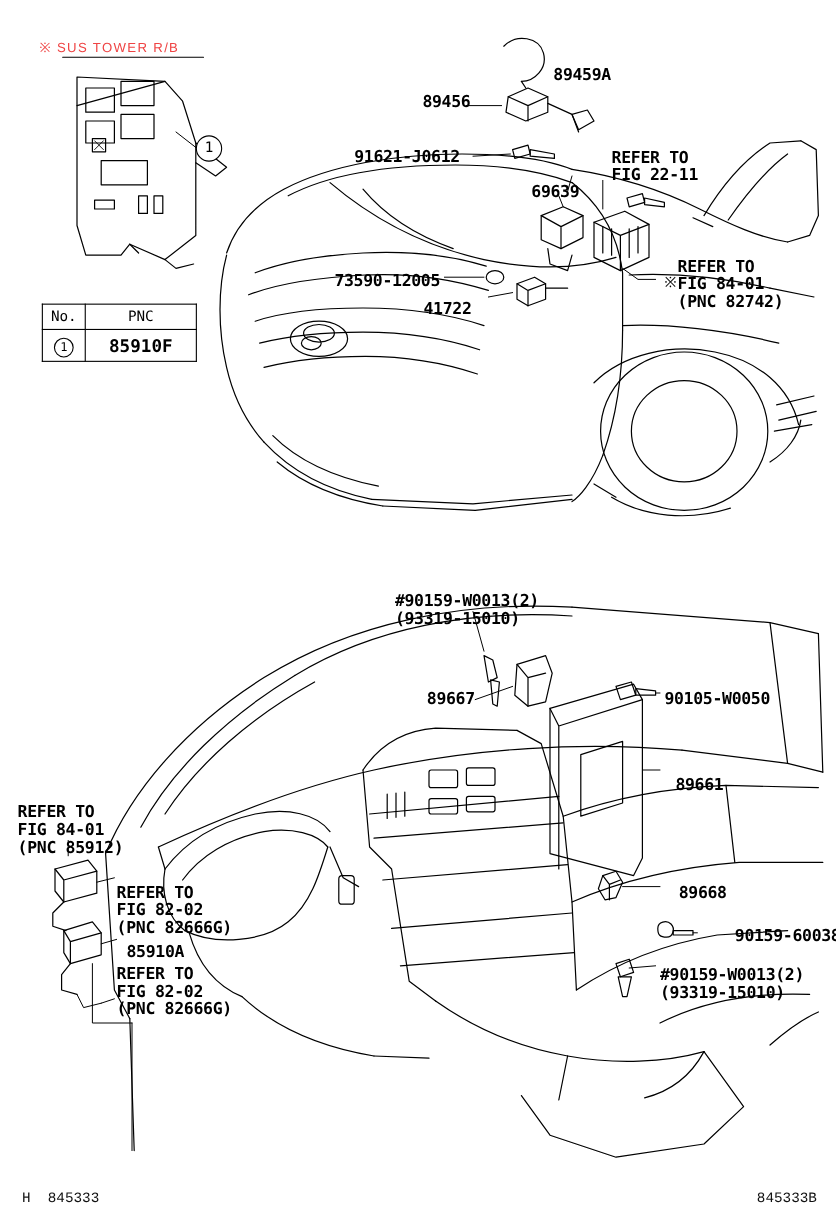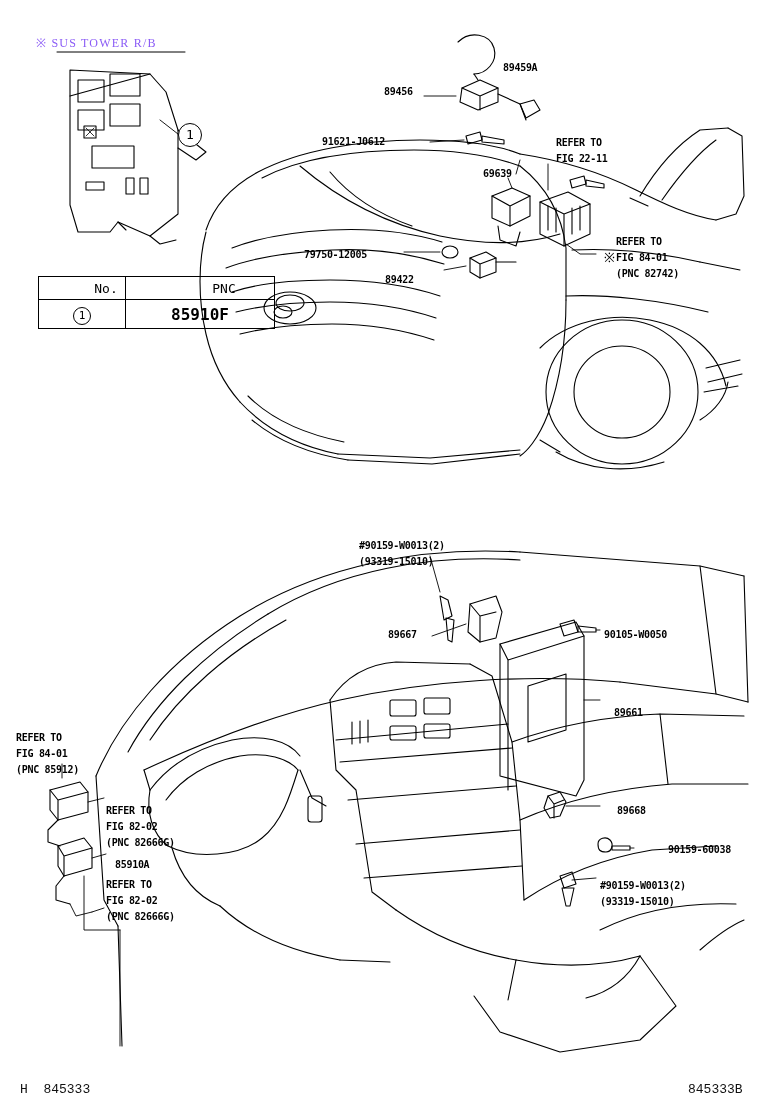--- a/index.html
+++ b/index.html
@@ -22,33 +22,33 @@
   .svg-layer {
     position: absolute;
     top: 0;
     left: 0;
     width: 760px;
     height: 1112px;
   }
   .lbl {
     position: absolute;
     font-family: "DejaVu Sans Mono", monospace;
-    font-size: 10px;
+    font-size: 15px;
     font-weight: bold;
     letter-spacing: -0.3px;
     line-height: 16px;
     white-space: pre;
     color: #000;
   }
   .note-head {
     position: absolute;
-    font-family: Liberation Serif, serif;
+    font-family: Liberation Sans, sans-serif;
     font-size: 12px;
     letter-spacing: 1.2px;
-    color: #8b5cf6;
+    color: #ef4444;
     white-space: pre;
   }
   .footer {
     position: absolute;
     font-family: Liberation Mono, monospace;
     font-size: 13px;
     color: #111;
     white-space: pre;
   }
   table.pnc {
@@ -60,21 +60,20 @@
   }
   table.pnc td, table.pnc th {
     border: 1px solid #000;
     padding: 0;
     text-align: center;
     font-weight: normal;
   }
   table.pnc th {
     font-size: 13px;
     height: 22px;
-    padding-left: 48px;
   }
   table.pnc td {
     font-size: 16px;
     font-weight: bold;
     height: 28px;
   }
   table.pnc .c1 { width: 38px; }
   table.pnc .c2 { width: 100px; }
   .circnum {
     display: inline-block;
@@ -370,22 +369,22 @@
   <div class="lbl" style="left:503px; top:60px;">89459A</div>
   <div class="lbl" style="left:368px; top:84px;margin-left:16px;">89456</div>
   <div class="lbl" style="left:322px; top:134px;">91621-J0612</div>
   <div class="lbl" style="left:483px; top:166px;">69639</div>
   <div class="lbl" style="left:556px; top:135px;">REFER TO
 FIG 22-11</div>
   <div class="lbl" style="left:616px; top:234px;">REFER TO
 FIG 84-01
 (PNC 82742)</div>
   <div class="lbl" style="left:604px; top:250px; font-size:13px; font-weight:normal;">※</div>
-  <div class="lbl" style="left:304px; top:247px;">79750-12005</div>
-  <div class="lbl" style="left:385px; top:272px;">89422</div>
+  <div class="lbl" style="left:304px; top:247px;">73590-12005</div>
+  <div class="lbl" style="left:385px; top:272px;">41722</div>
 
   <div class="lbl" style="left:359px; top:538px;">#90159-W0013(2)
 (93319-15010)</div>
   <div class="lbl" style="left:388px; top:627px;">89667</div>
   <div class="lbl" style="left:604px; top:627px;">90105-W0050</div>
   <div class="lbl" style="left:614px; top:705px;">89661</div>
   <div class="lbl" style="left:617px; top:803px;">89668</div>
   <div class="lbl" style="left:668px; top:842px;">90159-60038</div>
   <div class="lbl" style="left:600px; top:878px;">#90159-W0013(2)
 (93319-15010)</div>

